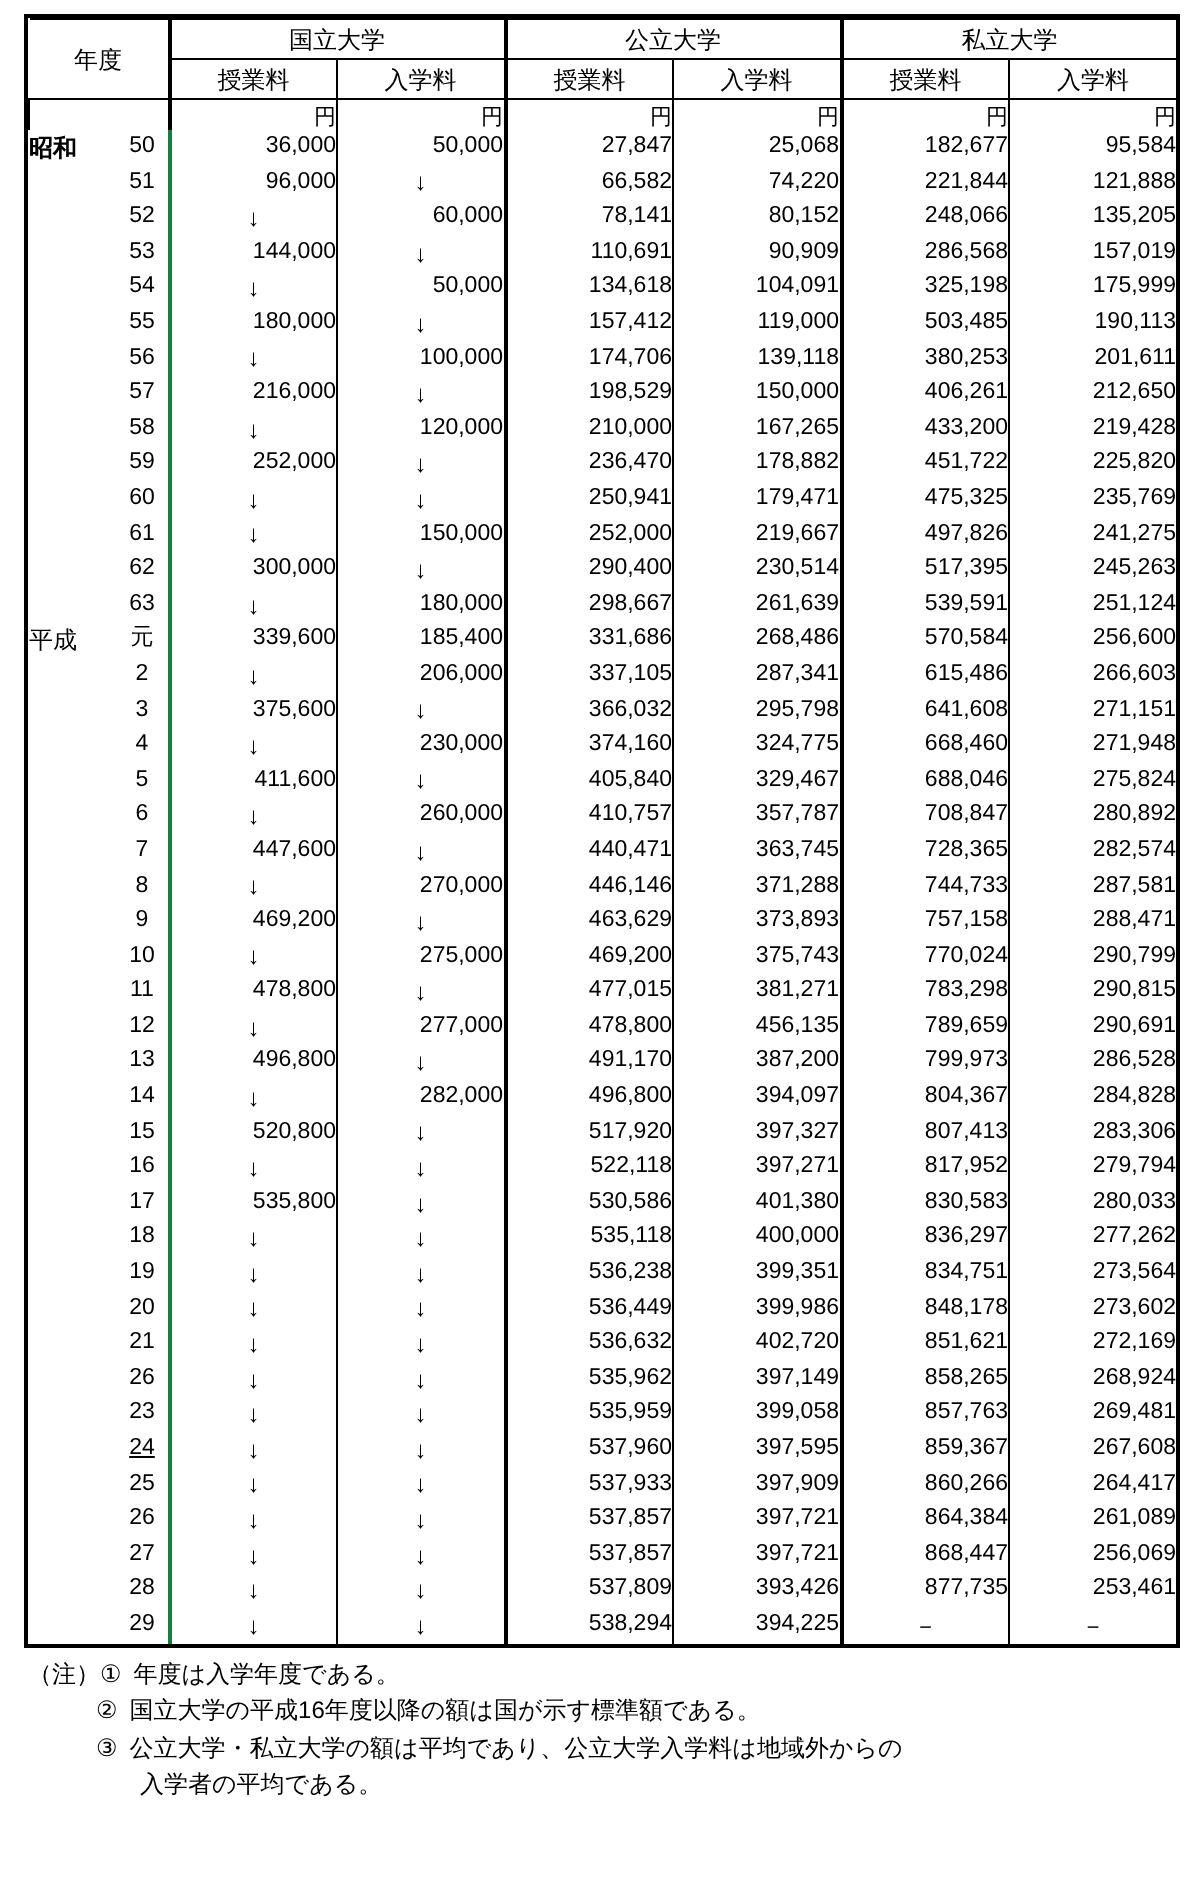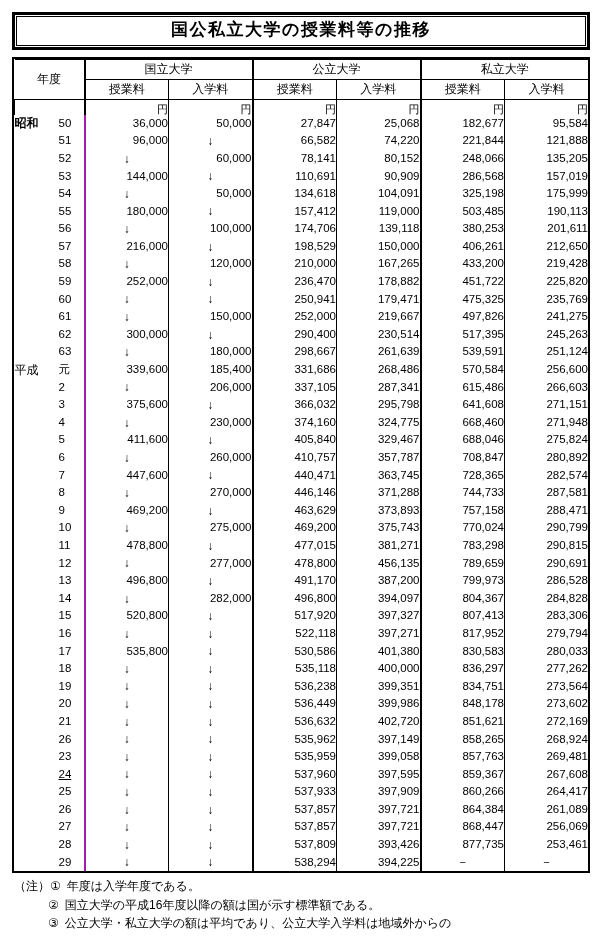--- a/index.html
+++ b/index.html
@@ -125,25 +125,25 @@
     font-size: 12px;
   }
   .era-cell {
     text-align: left;
     padding-left: 5px;
     font-size: 12px;
     vertical-align: middle;
     white-space: nowrap;
   }
   .yr-cell {
-    text-align: left;
+    text-align: center;
     padding-right: 2px;
     font-size: 11.5px;
     vertical-align: middle;
-    border-right: 2px solid #a21caf;
+    border-right: 2px solid #15803d;
   }
   .lastrow .dc, .lastrow .yr-cell, .lastrow .era-cell {
     border-bottom: none;
   }
 
   
   .notes {
     margin: 4px 12px 0 14px;
     font-size: 12px;
     line-height: 1.55;
@@ -163,25 +163,20 @@
   }
   .note-body { flex: 1 1 auto; }
   .note-indent { padding-left: 34px; }
   .note-cont { padding-left: 56px; }
 </style>
 </head>
 <body>
 
 <div class="page">
 
-  <div class="title-wrap">
-    <div class="title-inner">
-      <div class="title-text">国公私立大学の授業料等の推移</div>
-    </div>
-  </div>
 
   <div class="tbl-wrap">
     <table class="fees">
       <colgroup>
         <col class="c-era">
           <col class="c-yr">
         <col class="c-val">
           <col class="c-val">
         <col class="c-val">
           <col class="c-val">
@@ -655,15 +650,16 @@
       <span class="note-body">年度は入学年度である。</span>
     </div>
     <div class="note-line note-indent">
       <span class="note-num">②</span>
       <span class="note-body">国立大学の平成16年度以降の額は国が示す標準額である。</span>
     </div>
     <div class="note-line note-indent">
       <span class="note-num">③</span>
       <span class="note-body">公立大学・私立大学の額は平均であり、公立大学入学料は地域外からの</span>
     </div>
+    <div class="note-cont">入学者の平均である。</div>
   </div>
 
 </div>
 
 </body></html>

